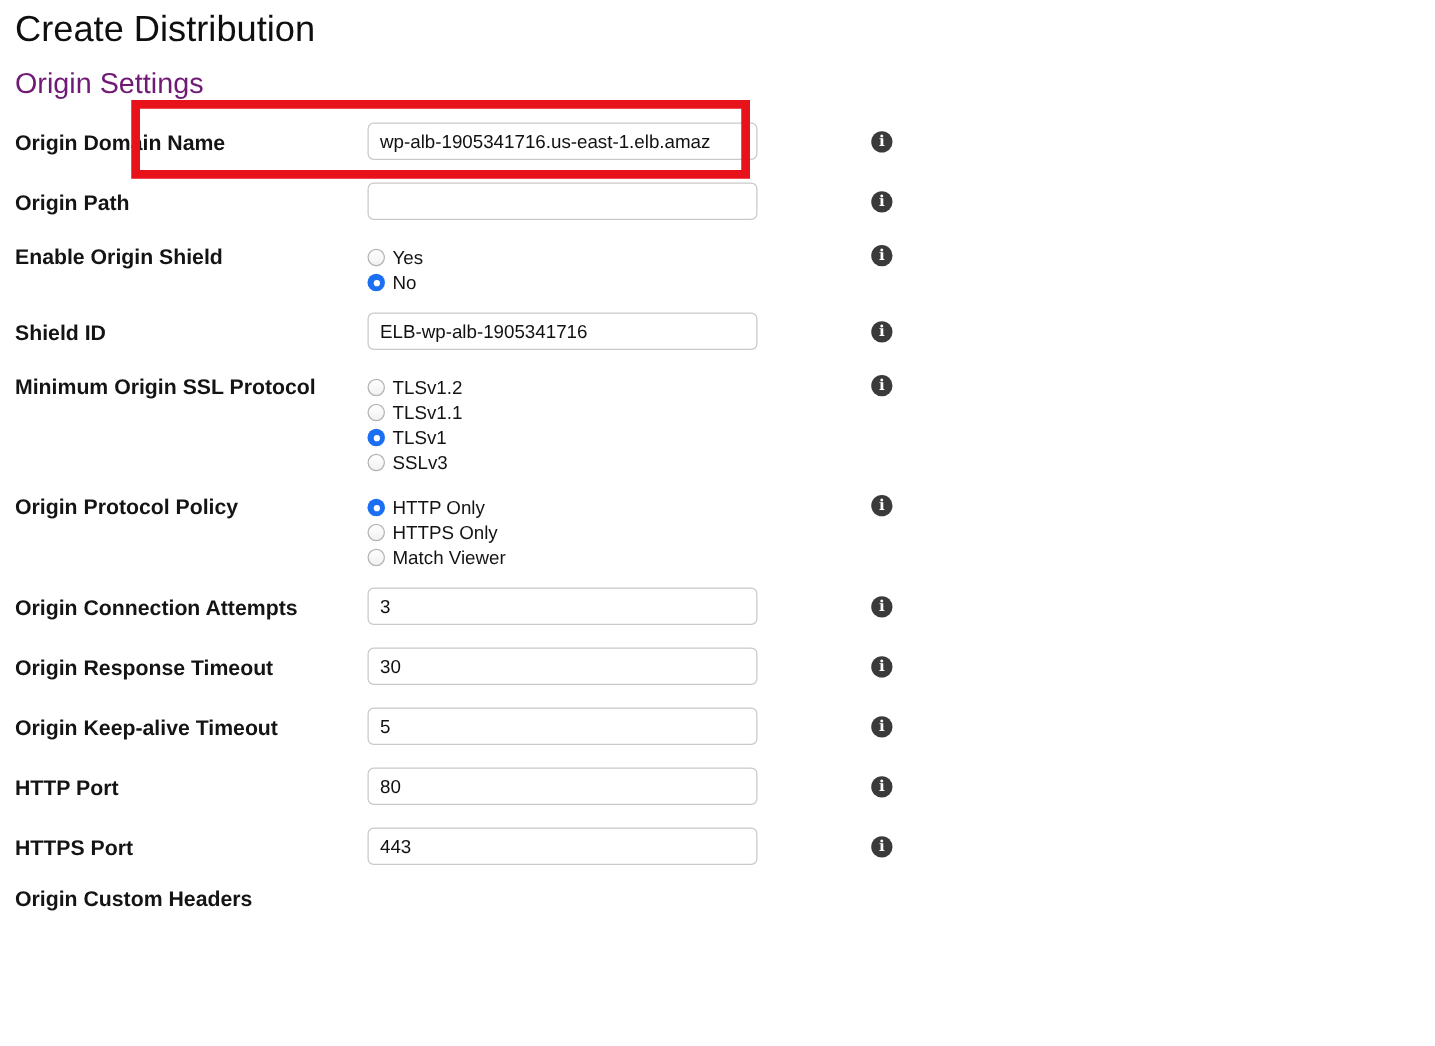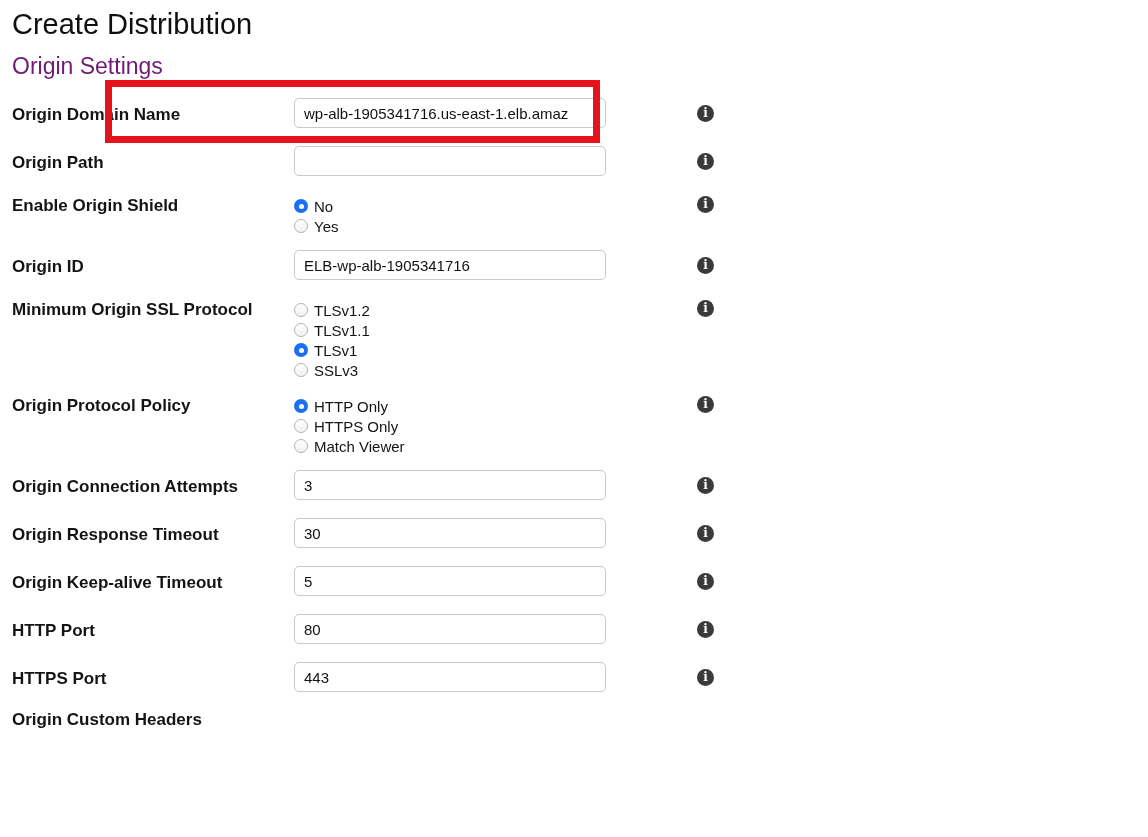--- a/index.html
+++ b/index.html
@@ -117,33 +117,33 @@
     <div class="ctrl-col">
       <input class="text" type="text" value="" style="">
     </div>
     <span class="info-icon"></span>
   </div>
 
   <div class="row radio-row" style="margin-bottom:14px">
     <div class="label-col">Enable Origin Shield</div>
     <div class="ctrl-col radio-group">
         <div class="radio-opt">
+          <span class="radio"></span>
+          <span class="radio-label">Yes</span>
+        </div>
+        <div class="radio-opt">
           <span class="radio sel"></span>
           <span class="radio-label">No</span>
         </div>
-        <div class="radio-opt">
-          <span class="radio"></span>
-          <span class="radio-label">Yes</span>
-        </div>
       </div>
     <span class="info-icon"></span>
   </div>
 
   <div class="row input-row">
-    <div class="label-col">Origin ID</div>
+    <div class="label-col">Shield ID</div>
     <div class="ctrl-col">
       <input class="text" type="text" value="ELB-wp-alb-1905341716" style="">
     </div>
     <span class="info-icon"></span>
   </div>
 
   <div class="row radio-row" style="margin-bottom:14px">
     <div class="label-col">Minimum Origin SSL Protocol</div>
     <div class="ctrl-col radio-group">
         <div class="radio-opt">

